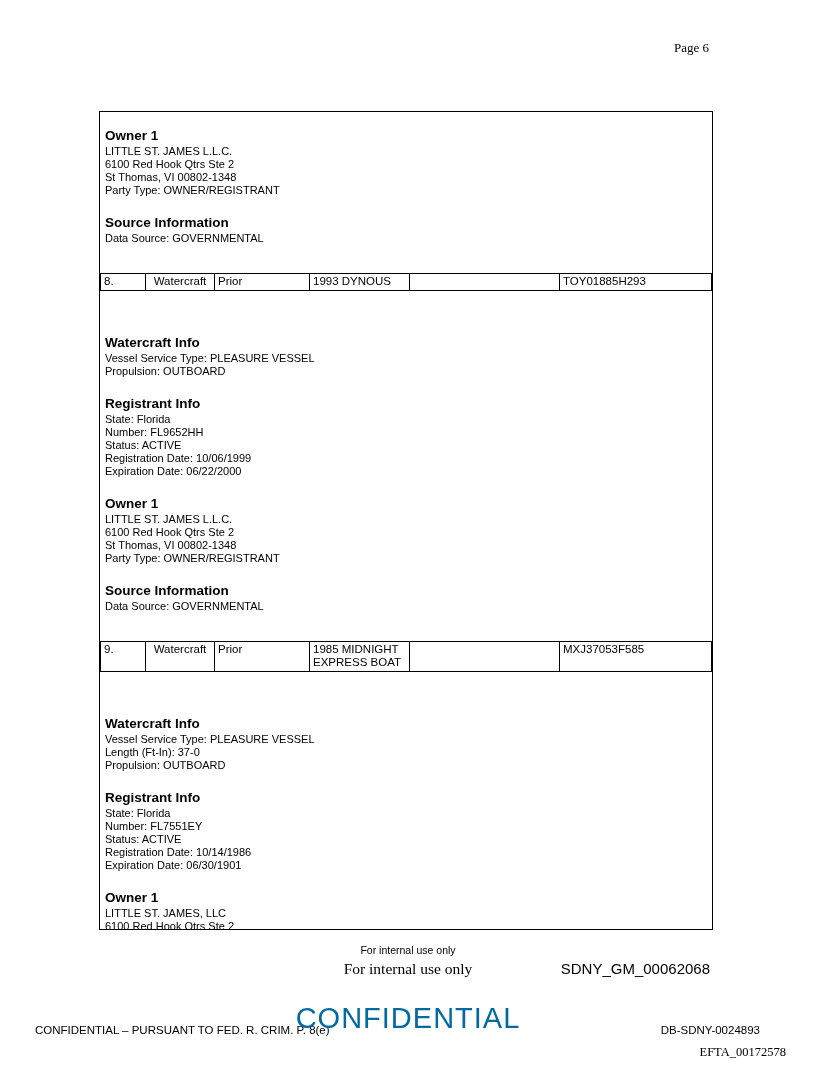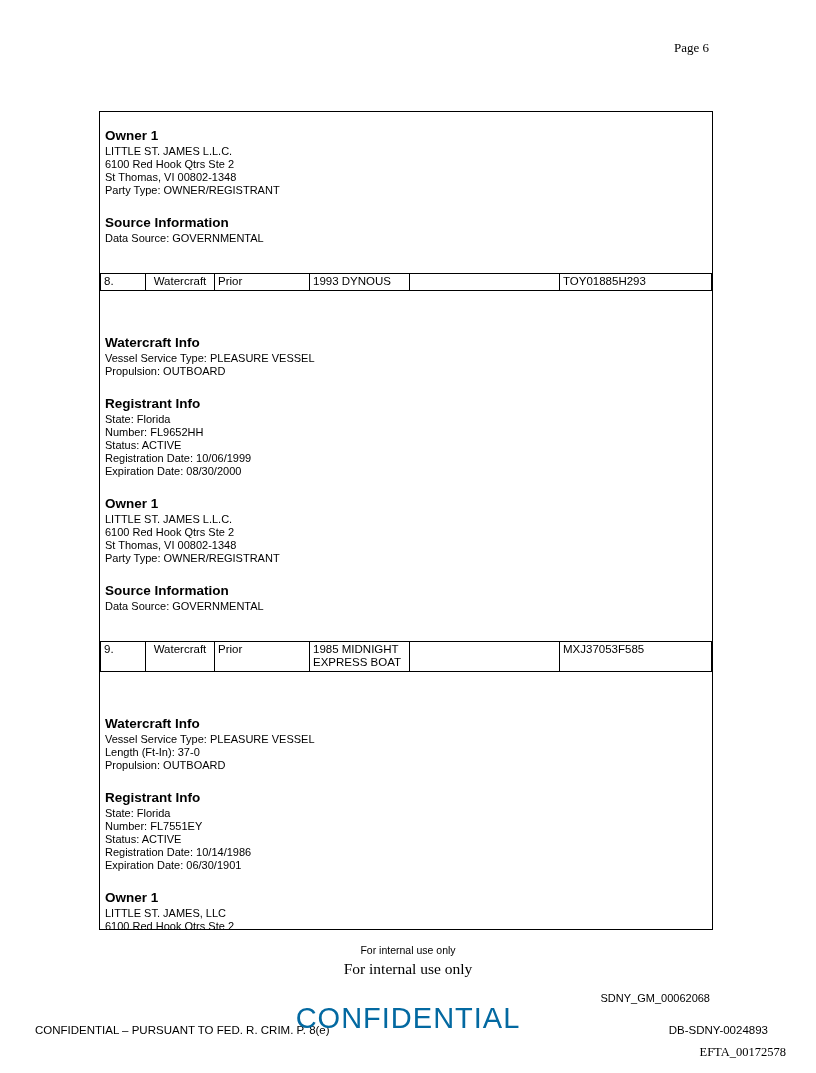--- a/index.html
+++ b/index.html
@@ -75,23 +75,23 @@
     position: absolute;
     top: 960px;
     left: 0;
     width: 100%;
     text-align: center;
     font-family: "Liberation Serif", serif;
     font-size: 15.5px;
   }
   .bates-sdny-gm {
     position: absolute;
-    top: 992px;
+    top: 960px;
     right: 106px;
-    font-size: 11px;
+    font-size: 15px;
   }
   .confidential-notice {
     position: absolute;
     top: 1024px;
     left: 35px;
     font-size: 11.5px;
     z-index: 1;
   }
   .confidential-stamp {
     position: absolute;
@@ -99,21 +99,21 @@
     left: 0;
     width: 100%;
     text-align: center;
     font-size: 29px;
     letter-spacing: 1px;
     z-index: 2;
   }
   .bates-db-sdny {
     position: absolute;
     top: 1024px;
-    right: 48px;
+    right: 56px;
     font-size: 11.5px;
   }
   .bates-efta {
     position: absolute;
     top: 1045px;
     right: 30px;
     font-family: "Liberation Serif", serif;
     font-size: 12.5px;
   }
 </style>
@@ -149,21 +149,21 @@
 
     <div class="heading after-table">Watercraft Info</div>
     <div class="line">Vessel Service Type: PLEASURE VESSEL</div>
     <div class="line">Propulsion: OUTBOARD</div>
 
     <div class="heading">Registrant Info</div>
     <div class="line">State: Florida</div>
     <div class="line">Number: FL9652HH</div>
     <div class="line">Status: ACTIVE</div>
     <div class="line">Registration Date: 10/06/1999</div>
-    <div class="line">Expiration Date: 08/30/2000</div>
+    <div class="line">Expiration Date: 06/22/2000</div>
 
     <div class="heading">Owner 1</div>
     <div class="line">LITTLE ST. JAMES L.L.C.</div>
     <div class="line">6100 Red Hook Qtrs Ste 2</div>
     <div class="line">St Thomas, VI 00802-1348</div>
     <div class="line">Party Type: OWNER/REGISTRANT</div>
 
     <div class="heading">Source Information</div>
     <div class="line">Data Source: GOVERNMENTAL</div>
 

